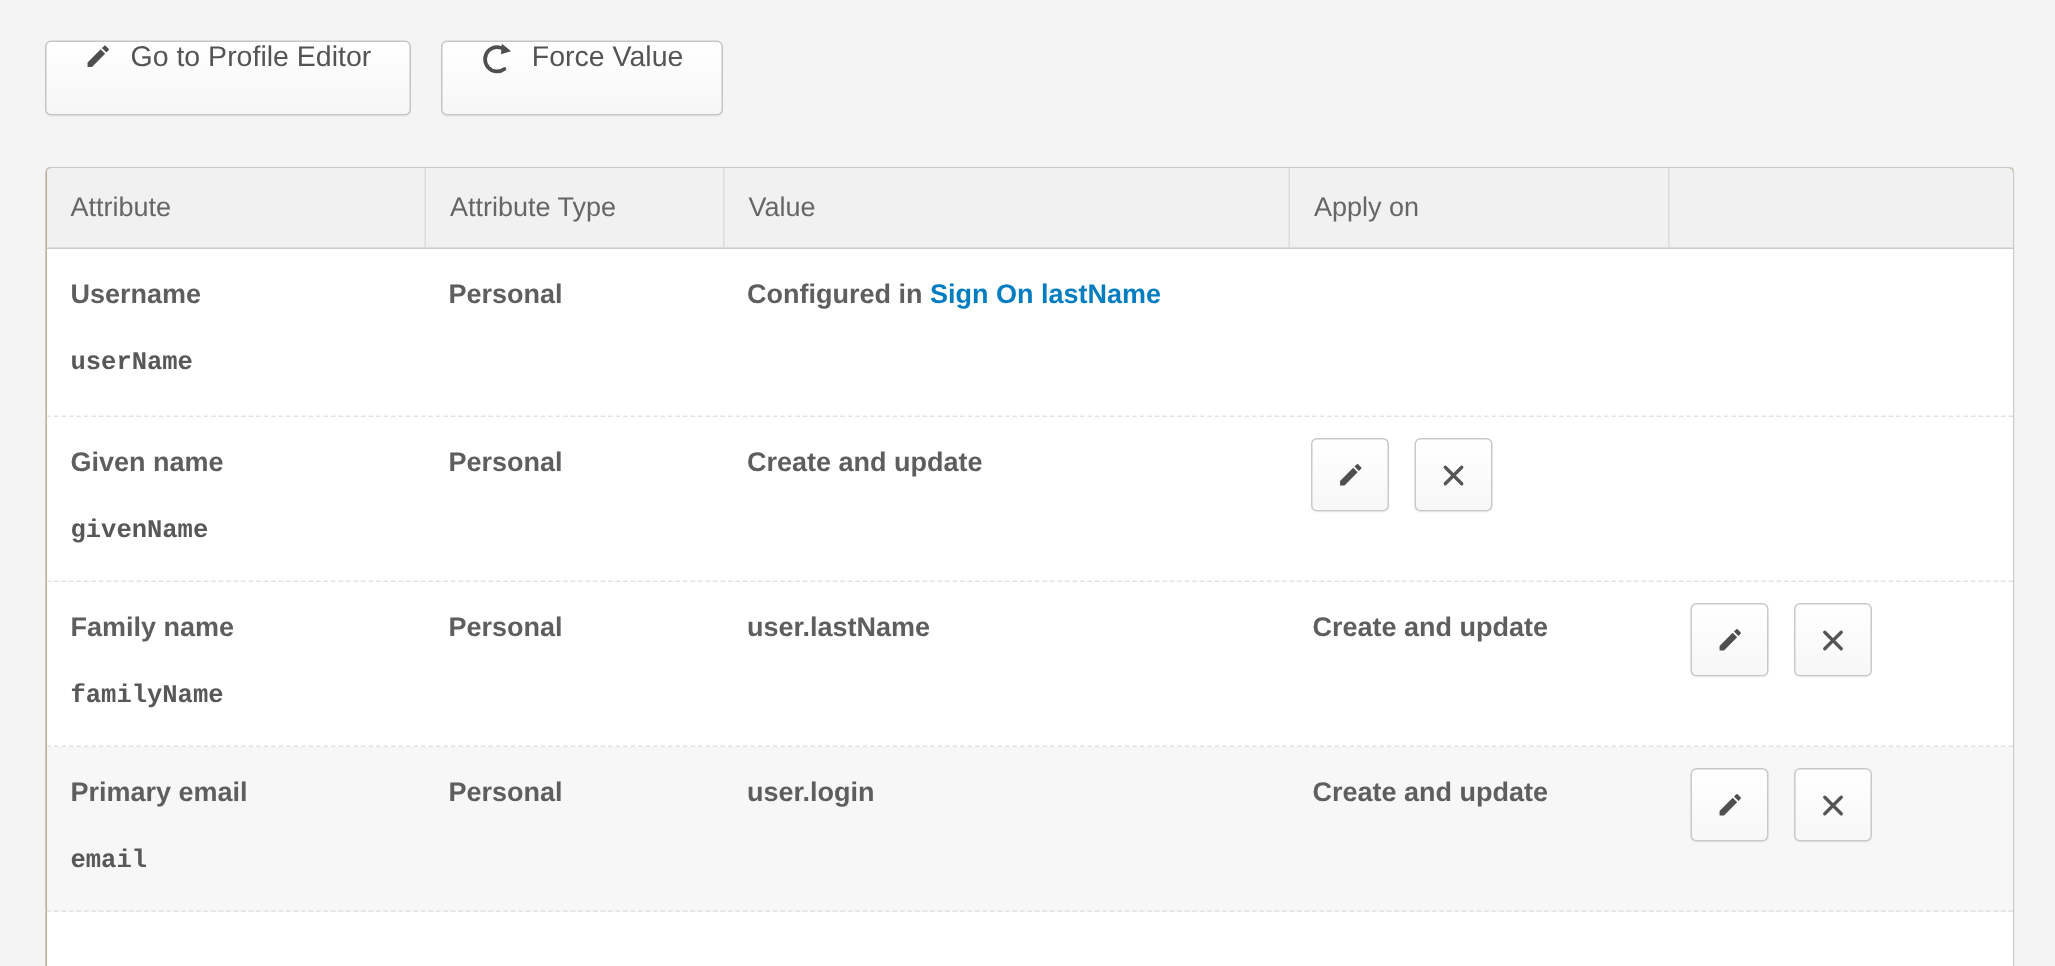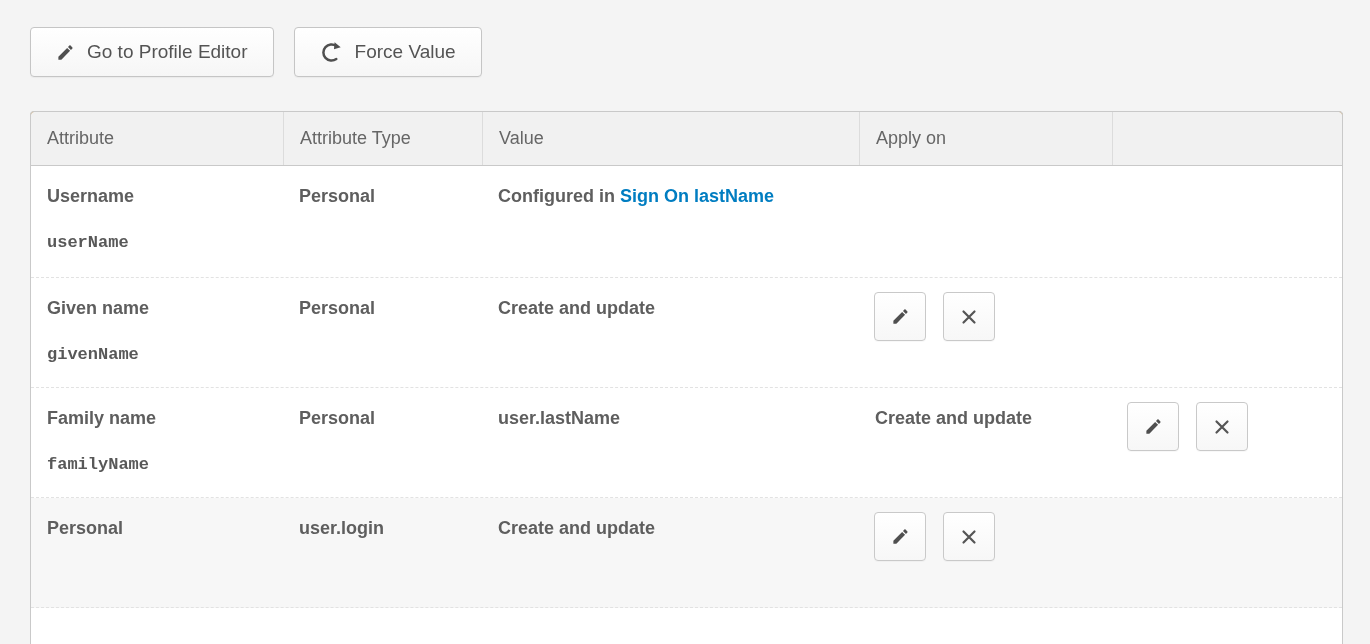--- a/index.html
+++ b/index.html
@@ -5,21 +5,21 @@
   html,body{margin:0;padding:0;}
   body{
     width:1370px;height:644px;position:relative;overflow:hidden;
     background:#f4f4f4;
     font-family:"Liberation Sans",sans-serif;
     color:#5e5e5e;
   }
   
   .toolbar{position:absolute;left:30px;top:27px;display:flex;gap:20px;}
   .btn{
-    height:50px;display:inline-flex;align-items:center;gap:12px;
+    height:50px;display:inline-flex;align-items:flex-start;gap:12px;
     padding:0 25px;box-sizing:border-box;
     background:linear-gradient(#ffffff,#f6f6f6);
     border:1px solid #c5c5c5;border-radius:4px;
     font-family:inherit;font-size:19px;color:#545454;cursor:pointer;
     box-shadow:0 1px 1px rgba(0,0,0,0.04);
   }
   .btn-icon{display:flex;align-items:center;}
   
   .table{
     position:absolute;left:30px;top:111px;width:1313px;height:533px;
@@ -138,20 +138,24 @@
           <button class="icon-btn">
             <span class="btn-icon">
               <svg width="18" height="18" viewBox="0 0 18 18">
                 <path d="M3.5 3.5 L14.5 14.5 M14.5 3.5 L3.5 14.5" stroke="#555" stroke-width="2.2" stroke-linecap="round" fill="none"></path>
               </svg>
             </span>
           </button>
         </div>
       </div>
       <div class="trow grid-cols shaded">
+        <div class="td">
+          <div class="attr-label">Primary email</div>
+          <div class="attr-name">email</div>
+        </div>
         <div class="td">Personal</div>
         <div class="td">user.login</div>
         <div class="td">Create and update</div>
         <div class="td actions">
           <button class="icon-btn">
             <span class="btn-icon">
               <svg width="19" height="19" viewBox="0 0 24 24" fill="#4f4f4f">
                 <path d="M3 17.25V21h3.75L17.81 9.94l-3.75-3.75L3 17.25zM20.71 7.04c.39-.39.39-1.02 0-1.41l-2.34-2.34c-.39-.39-1.02-.39-1.41 0l-1.83 1.83 3.75 3.75 1.83-1.83z"></path>
               </svg>
             </span>

